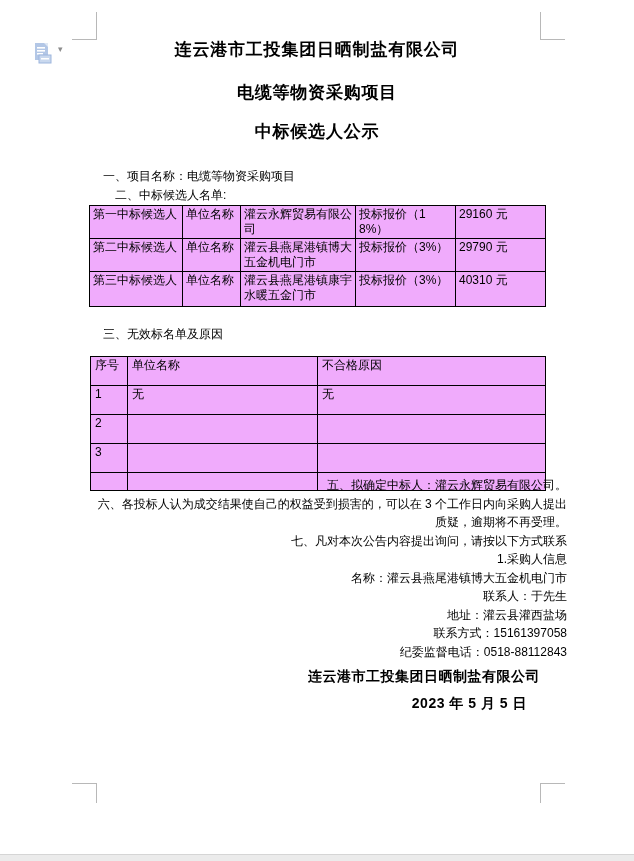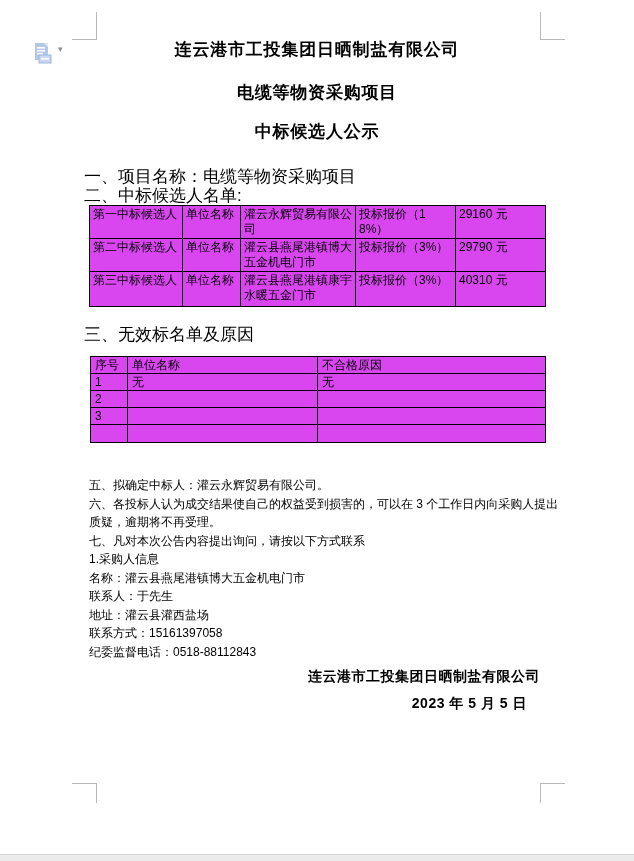--- a/index.html
+++ b/index.html
@@ -19,41 +19,41 @@
   .corner.tr { left:540px; top:12px; width:24px; height:27px; border-left:1px solid #b8b8b8;  border-bottom:1px solid #b8b8b8; }
   .corner.bl { left:72px; top:783px; width:24px; height:19px; border-right:1px solid #b8b8b8; border-top:1px solid #b8b8b8; }
   .corner.br { left:540px; top:783px; width:24px; height:19px; border-left:1px solid #b8b8b8;  border-top:1px solid #b8b8b8; }
 
   .doc-title { position:absolute; left:0; width:634px; text-align:center;
                font-weight:bold; font-size:17px; letter-spacing:0.8px; }
   .t-line1 { top:38px; }
   .t-line2 { top:81px; }
   .t-line3 { top:120px; }
 
-  .sec { position:absolute; left:84px; font-size:17px; line-height:15px; white-space:nowrap; }
+  .sec { position:absolute; left:103px; font-size:12px; line-height:15px; white-space:nowrap; }
   .sec1 { top:169px; }
-  .sec2 { top:188px; }
+  .sec2 { top:188px;margin-left:12px; }
   .sec3 { top:327px; }
 
-  table { border-collapse:collapse; table-layout:fixed; position:absolute; background:#d946ef; }
+  table { border-collapse:collapse; table-layout:fixed; position:absolute; background:#f0abfc; }
   td { border:1px solid #000; font-size:12px; line-height:15px; padding:1px 3px;
        vertical-align:top; overflow:hidden; word-break:break-all; }
 
   .tbl-candidates { left:89px; top:205px; width:456px; }
   .tbl-candidates tr.r1 { height:33px; }
   .tbl-candidates tr.r2 { height:25px; }
   .tbl-candidates tr.r3 { height:35px; }
 
   .tbl-invalid { left:90px; top:356px; width:455px; }
   .tbl-invalid td { line-height:14px; padding:1px 4px; }
-  .tbl-invalid tr { height:17px; }
+  .tbl-invalid tr { height:29px; }
   .tbl-invalid tr.last { height:18px; }
 
   .body-block { position:absolute; left:89px; top:476px; width:478px; }
-  .body-block p { margin:0; font-size:12px; line-height:18.5px; }
+  .body-block p { margin:0; font-size:12px; line-height:18.5px;text-align:right; }
 
   .signature { position:absolute; left:260px; top:668px; width:280px; text-align:right;
                font-weight:bold; font-size:14px; letter-spacing:0.5px; }
   .signature .sig-date { margin-top:9px; padding-right:13px; }
 
   .bottom-strip { position:absolute; left:0; top:854px; width:634px; height:7px;
                   background:#ebebeb; border-top:1px solid #d5d5d5; }
 </style>
 </head>
 <body>

